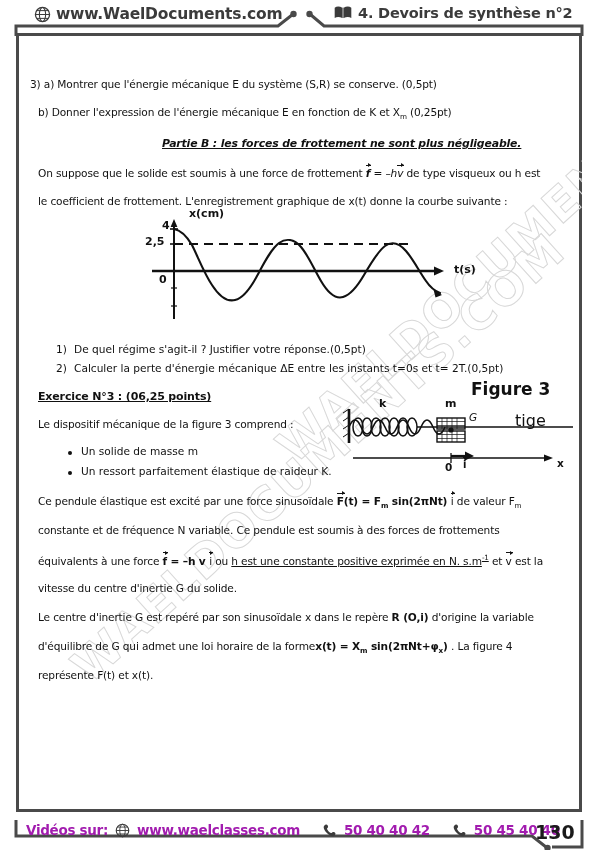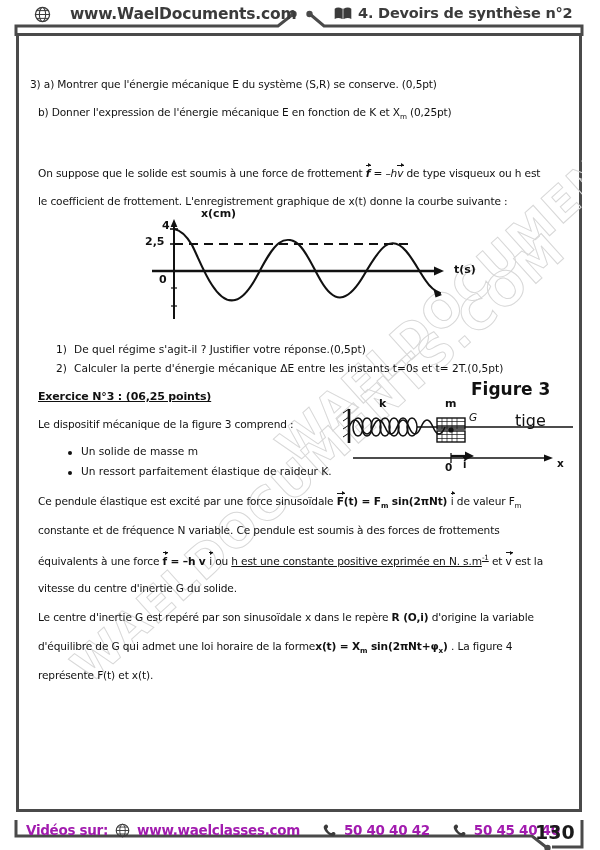--- a/index.html
+++ b/index.html
@@ -37,32 +37,32 @@
     position: absolute;
     left: 0; top: 0;
     width: 600px;
     height: 33px;
   }
   .hdr-left {
     position: absolute;
     left: 34px; top: 5px;
     display: flex;
     align-items: center;
-    gap: 19px;
+    gap: 5px;
     font-size: 15.5px;
     font-weight: bold;
     letter-spacing: -0.2px;
     color: #3b3b3b;
     white-space: nowrap;
   }
   .hdr-right {
     position: absolute;
     left: 334px; top: 5px;
     display: flex;
-    align-items: center;
+    align-items: flex-start;
     gap: 6px;
     font-size: 14.5px;
     font-weight: bold;
     letter-spacing: -0.2px;
     color: #3b3b3b;
     white-space: nowrap;
   }
   .tab-connector {
     position: absolute;
     stroke: #4a4a4a;
@@ -272,20 +272,21 @@
       <div class="wm-text" style="left:45px; top:620px; transform: rotate(-42deg);">WAELDOCUMENTS.COM</div>
       <div class="wm-text" style="left:250px; top:400px; transform: rotate(-42deg);">WAELDOCUMENTS.COM</div>
     </div>
 
     <div class="txt" style="left:14px; top:45px;">3) a) Montrer que l'énergie mécanique E du système (S,R) se conserve. (0,5pt)</div>
 
     <div class="txt" style="left:22px; top:73px;">
       <span>b) Donner l'expression de l'énergie mécanique E en fonction de K et X</span><sub>m</sub><span> (0,25pt)</span>
     </div>
 
+    <div class="txt b i u" style="left:146px; top:104px; font-size:10.9px;">Partie B : les forces de frottement ne sont plus négligeable.</div>
 
     <div class="txt" style="left:22px; top:162px;">le coefficient de frottement. L'enregistrement graphique de x(t) donne la courbe suivante :</div>
     <div class="txt" style="left:22px; top:134px;">
       <span>On suppose que le solide est soumis à une force de frottement </span><span class="vec i b">f</span><span class="i"> = –h</span><span class="vec i">v</span><span> de type visqueux ou h est</span>
     </div>
 
     <div class="graph-wrap">
       <svg width="360" height="115" viewBox="0 0 360 115">
 
         <line x1="48" y1="108" x2="48" y2="14" stroke="#111" stroke-width="2"></line>
@@ -310,21 +311,21 @@
                  C160,27 168,28 175,36
                  C182,44 188,58 195,70
                  C202,82 210,88 217,86
                  C224,84 231,76 238,64
                  C245,52 252,40 259,35
                  C266,30 273,32 280,40
                  C287,48 293,60 300,70
                  C304,76 309,80 314,82" fill="none" stroke="#111" stroke-width="2.1" stroke-linecap="round"></path>
         <polygon points="316,84 307.5,78.5 309.5,86.5" fill="#111"></polygon>
       </svg>
-      <div class="graph-lbl" style="left:75px; top:-4px;">x(cm)</div>
+      <div class="graph-lbl" style="left:63px; top:-4px;">x(cm)</div>
       <div class="graph-lbl" style="left:36px; top:8px;">4</div>
       <div class="graph-lbl" style="left:19px; top:24px;">2,5</div>
       <div class="graph-lbl" style="left:33px; top:62px;">0</div>
       <div class="graph-lbl" style="left:328px; top:52px;">t(s)</div>
     </div>
 
     <div class="numitem" style="left:40px; top:310px;">
       <span style="display:inline-block;width:18px;">1)</span><span>De quel régime s'agit-il ? Justifier votre réponse.(0,5pt)</span>
     </div>
     <div class="numitem" style="left:40px; top:329px;">

